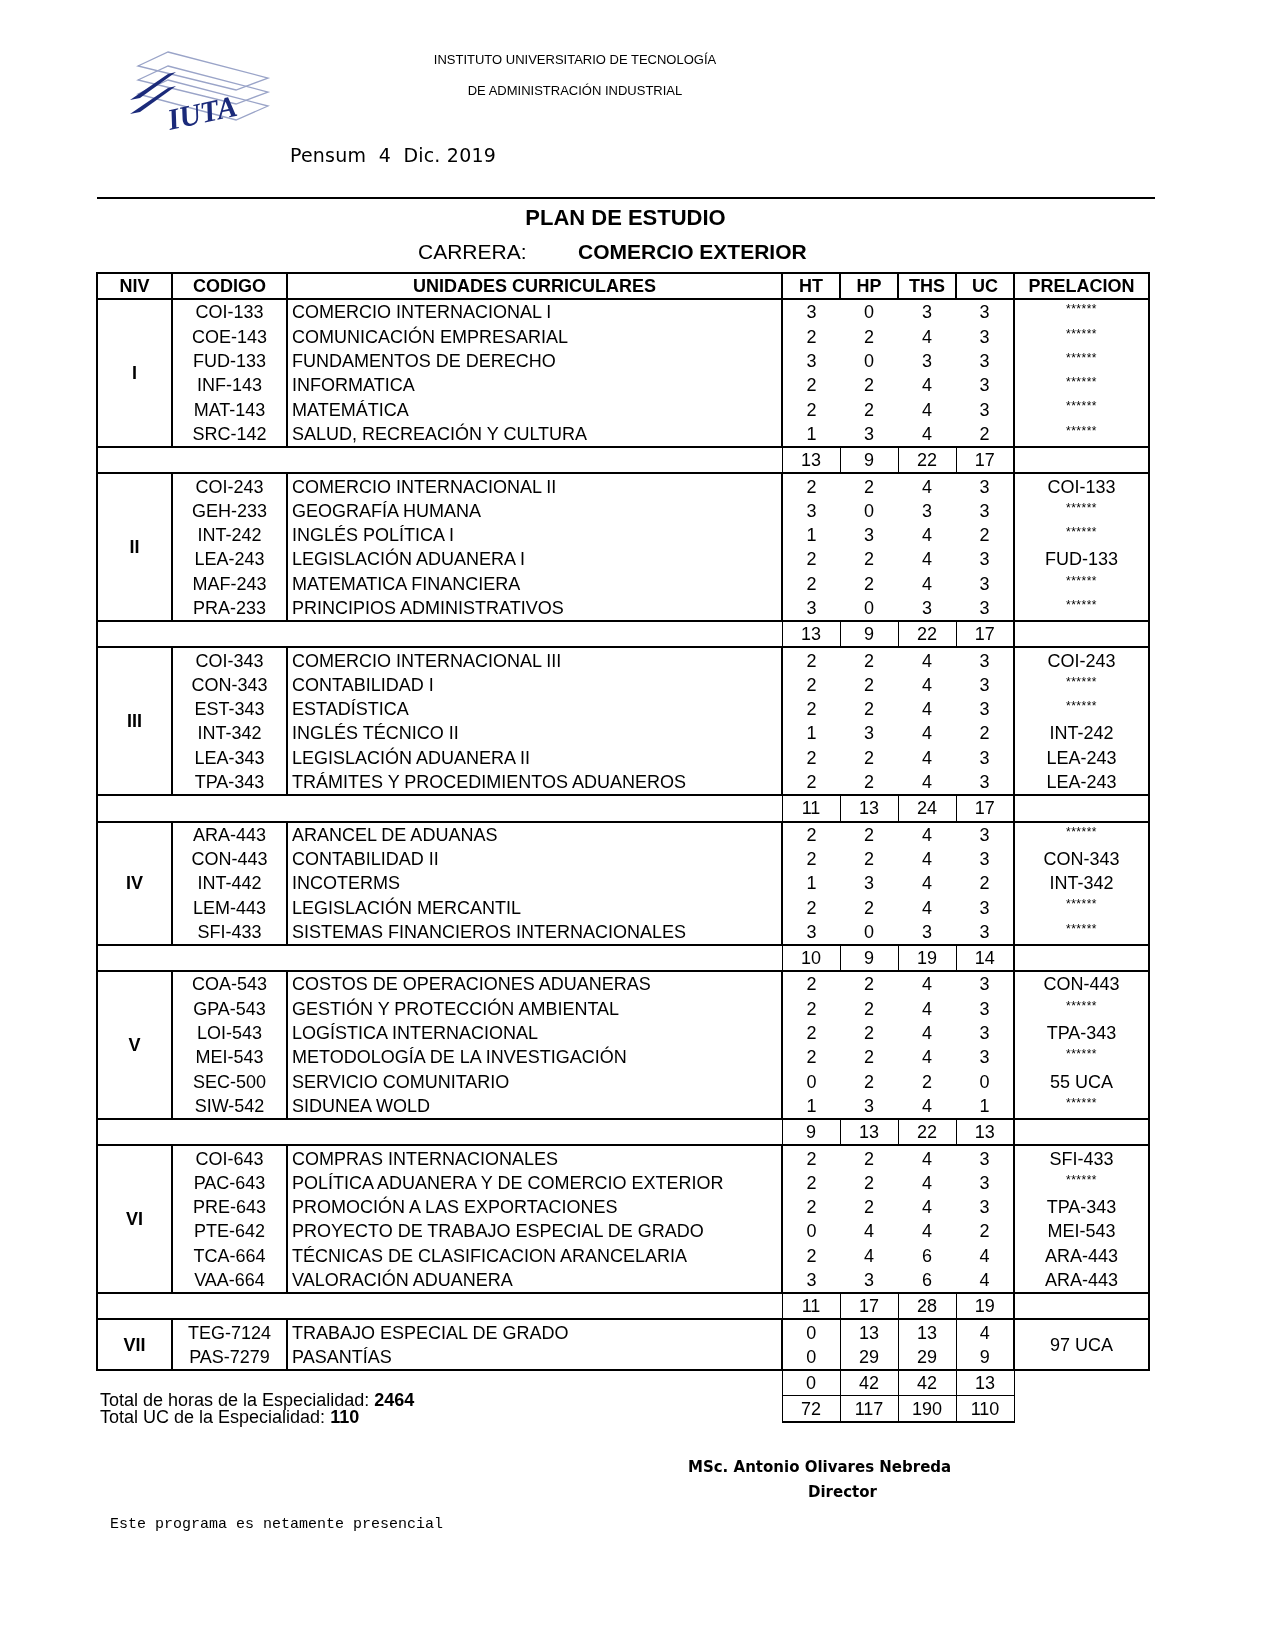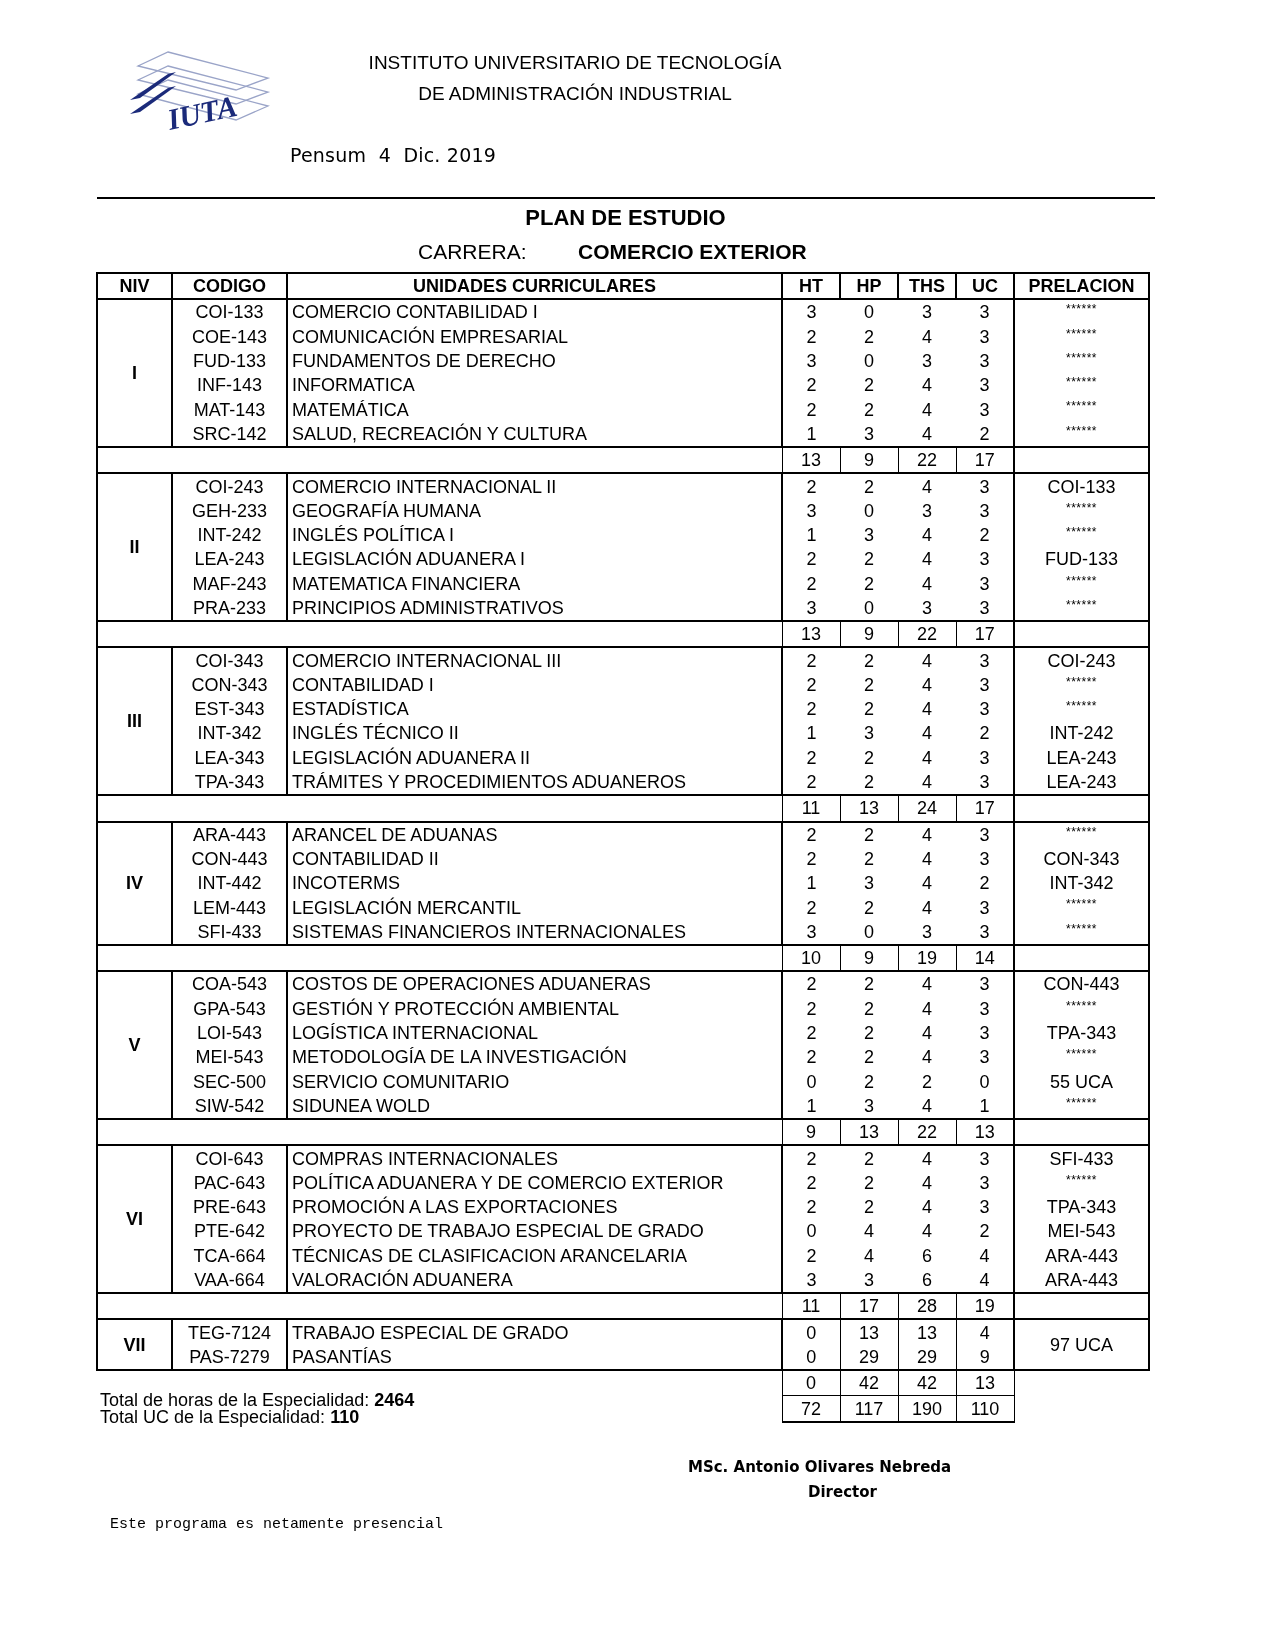--- a/index.html
+++ b/index.html
@@ -1,20 +1,20 @@
 <!DOCTYPE html>
 <html><head>
 <meta charset="utf-8">
 <style>
   html, body { margin:0; padding:0; background:#fff; }
   body { width:1275px; height:1650px; position:relative; overflow:hidden; color:#000;
          font-family:"Liberation Sans", sans-serif; }
   .abs { position:absolute; }
   .logo { left:128px; top:50px; width:150px; height:88px; }
-  .inst { font-size:19px; left:260px; width:630px; text-align:center; }
+  .inst { font-size:13px; left:260px; width:630px; text-align:center; }
   .pensum { left:290px; top:144px; font-size:19px; font-family:"DejaVu Sans", sans-serif; letter-spacing:0.2px; }
   .rule { left:97px; top:197px; width:1058px; height:2px; background:#000; }
   .plan-title { left:96px; width:1059px; top:205px; text-align:center; font-weight:bold; font-size:22px; }
   .carrera { left:96px; top:240px; width:1059px; height:26px; font-size:21px; }
   .carrera .lbl { position:absolute; left:322px; top:0; }
   .carrera .val { position:absolute; left:482px; top:0; font-weight:bold; }
 
   table.plan { position:absolute; left:96px; top:272px; border-collapse:collapse; table-layout:fixed; font-size:18px; }
   table.plan td, table.plan th { padding:0; height:24.3px; line-height:24px; overflow:hidden; white-space:nowrap; }
   table.plan th { border:2px solid #000; font-weight:bold; text-align:center; font-size:18px; }
@@ -92,21 +92,21 @@
       <th>HP</th>
       <th>THS</th>
       <th>UC</th>
       <th>PRELACION</th>
     </tr>
   </thead>
   <tbody id="plan-body">
       <tr class="first">
         <td class="niv" rowspan="6" style="border-top: 2px solid rgb(0, 0, 0); border-bottom: 2px solid rgb(0, 0, 0);">I</td>
         <td class="cod">COI-133</td>
-        <td class="uni">COMERCIO CONTABILIDAD I</td>
+        <td class="uni">COMERCIO INTERNACIONAL I</td>
         <td class="num">3</td>
         <td class="num">0</td>
         <td class="num">3</td>
         <td class="num uc">3</td>
         <td class="pre stars">******</td>
       </tr>
       <tr>
         <td class="cod">COE-143</td>
         <td class="uni">COMUNICACIÓN EMPRESARIAL</td>
         <td class="num">2</td>

